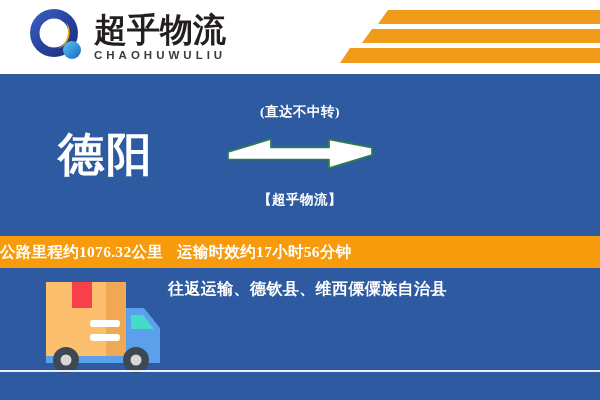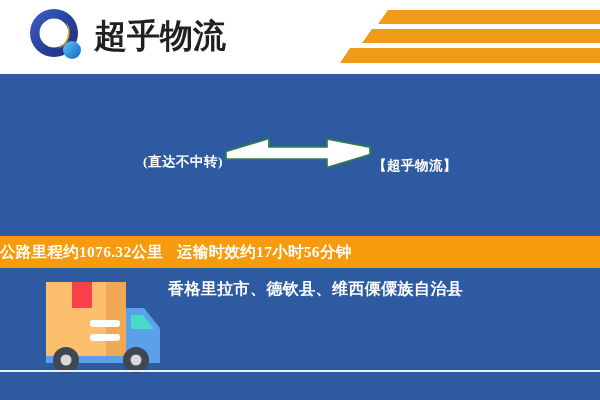--- a/index.html
+++ b/index.html
@@ -93,22 +93,24 @@
   .city-origin { left: 58px; }
   .city-dest   { right: 58px; }
 
   .route-mid {
     position: absolute;
     left: 50%;
     top: 50%;
     transform: translate(-50%, -50%);
     width: 200px;
     display: flex;
-    align-items: flex-end;
+    flex-direction: column;
+    align-items: center;
     justify-content: center;
+    gap: 16px;
   }
   .route-note {
     color: #ffffff;
     font-family: "Liberation Serif", "DejaVu Serif", serif;
     font-weight: 700;
     font-size: 13.5px;
     line-height: 1;
     white-space: nowrap;
     letter-spacing: 0.5px;
   }
@@ -195,34 +197,36 @@
             </linearGradient>
           </defs>
           <circle cx="28" cy="27" r="24" fill="url(#ringGrad)"></circle>
           <circle cx="28" cy="27" r="14.5" fill="#ffffff"></circle>
           <path d="M40 16 A17 17 0 0 1 31 43 A20 20 0 0 0 40 16 Z" fill="url(#cresGrad)"></path>
           <circle cx="46" cy="44" r="9" fill="url(#dotGrad)"></circle>
         </svg>
       </div>
       <div class="brand-text">
         <div class="brand-cn">超乎物流</div>
+        <div class="brand-en">CHAOHUWULIU</div>
       </div>
     </div>
 
     <div class="stripes">
       <svg width="290" height="58" viewBox="0 0 290 58" xmlns="http://www.w3.org/2000/svg">
         <polygon points="78,2 290,2 290,16 68,16" fill="#f09a1a"></polygon>
         <polygon points="62,21 290,21 290,35 52,35" fill="#f09a1a"></polygon>
         <polygon points="40,40 290,40 290,55 30,55" fill="#f09a1a"></polygon>
       </svg>
     </div>
   </div>
 
   <div class="route-panel">
 
+    <div class="city city-origin">德阳</div>
 
     <div class="route-mid">
       <div class="route-note route-note-top">(直达不中转)</div>
 
       <div class="arrow-wrap">
         <svg width="150" height="34" viewBox="0 0 150 34" xmlns="http://www.w3.org/2000/svg">
           <path d="M2 14 L44 1 L44 9 L148 9 L148 1 L148 1 L148 9 Z" fill="none" stroke="none"></path>
           <path d="M3 13.5 L46 0.5 L46 9 L147 9 L147 16.5 L104 29.5 L104 21 L3 21 Z" fill="#ffffff" stroke="#2f7d4f" stroke-width="1.6" stroke-linejoin="round"></path>
           <path d="M147 16.5 L104 29.5 L104 21 Z" fill="#ffffff" stroke="#2f7d4f" stroke-width="1.6" stroke-linejoin="round"></path>
           <path d="M147 9 L104 9 L104 1 Z" fill="#ffffff" stroke="#2f7d4f" stroke-width="1.6" stroke-linejoin="round"></path>
@@ -258,17 +262,17 @@
         <rect x="62" y="58" width="30" height="7" rx="3" fill="#ffffff"></rect>
 
         <rect x="18" y="80" width="114" height="7" fill="#5ca0ec"></rect>
 
         <circle cx="38" cy="84" r="13" fill="#3d4852"></circle>
         <circle cx="38" cy="84" r="5.5" fill="#d8d8d8"></circle>
         <circle cx="108" cy="84" r="13" fill="#3d4852"></circle>
         <circle cx="108" cy="84" r="5.5" fill="#d8d8d8"></circle>
       </svg>
     </div>
-    <div class="coverage-text">香格里拉市、德钦县、维西傈僳族自治县</div>
+    <div class="coverage-text">往返运输、德钦县、维西傈僳族自治县</div>
   </div>
 
   <div class="hairline"></div>
 </div>
 
 </body></html>

